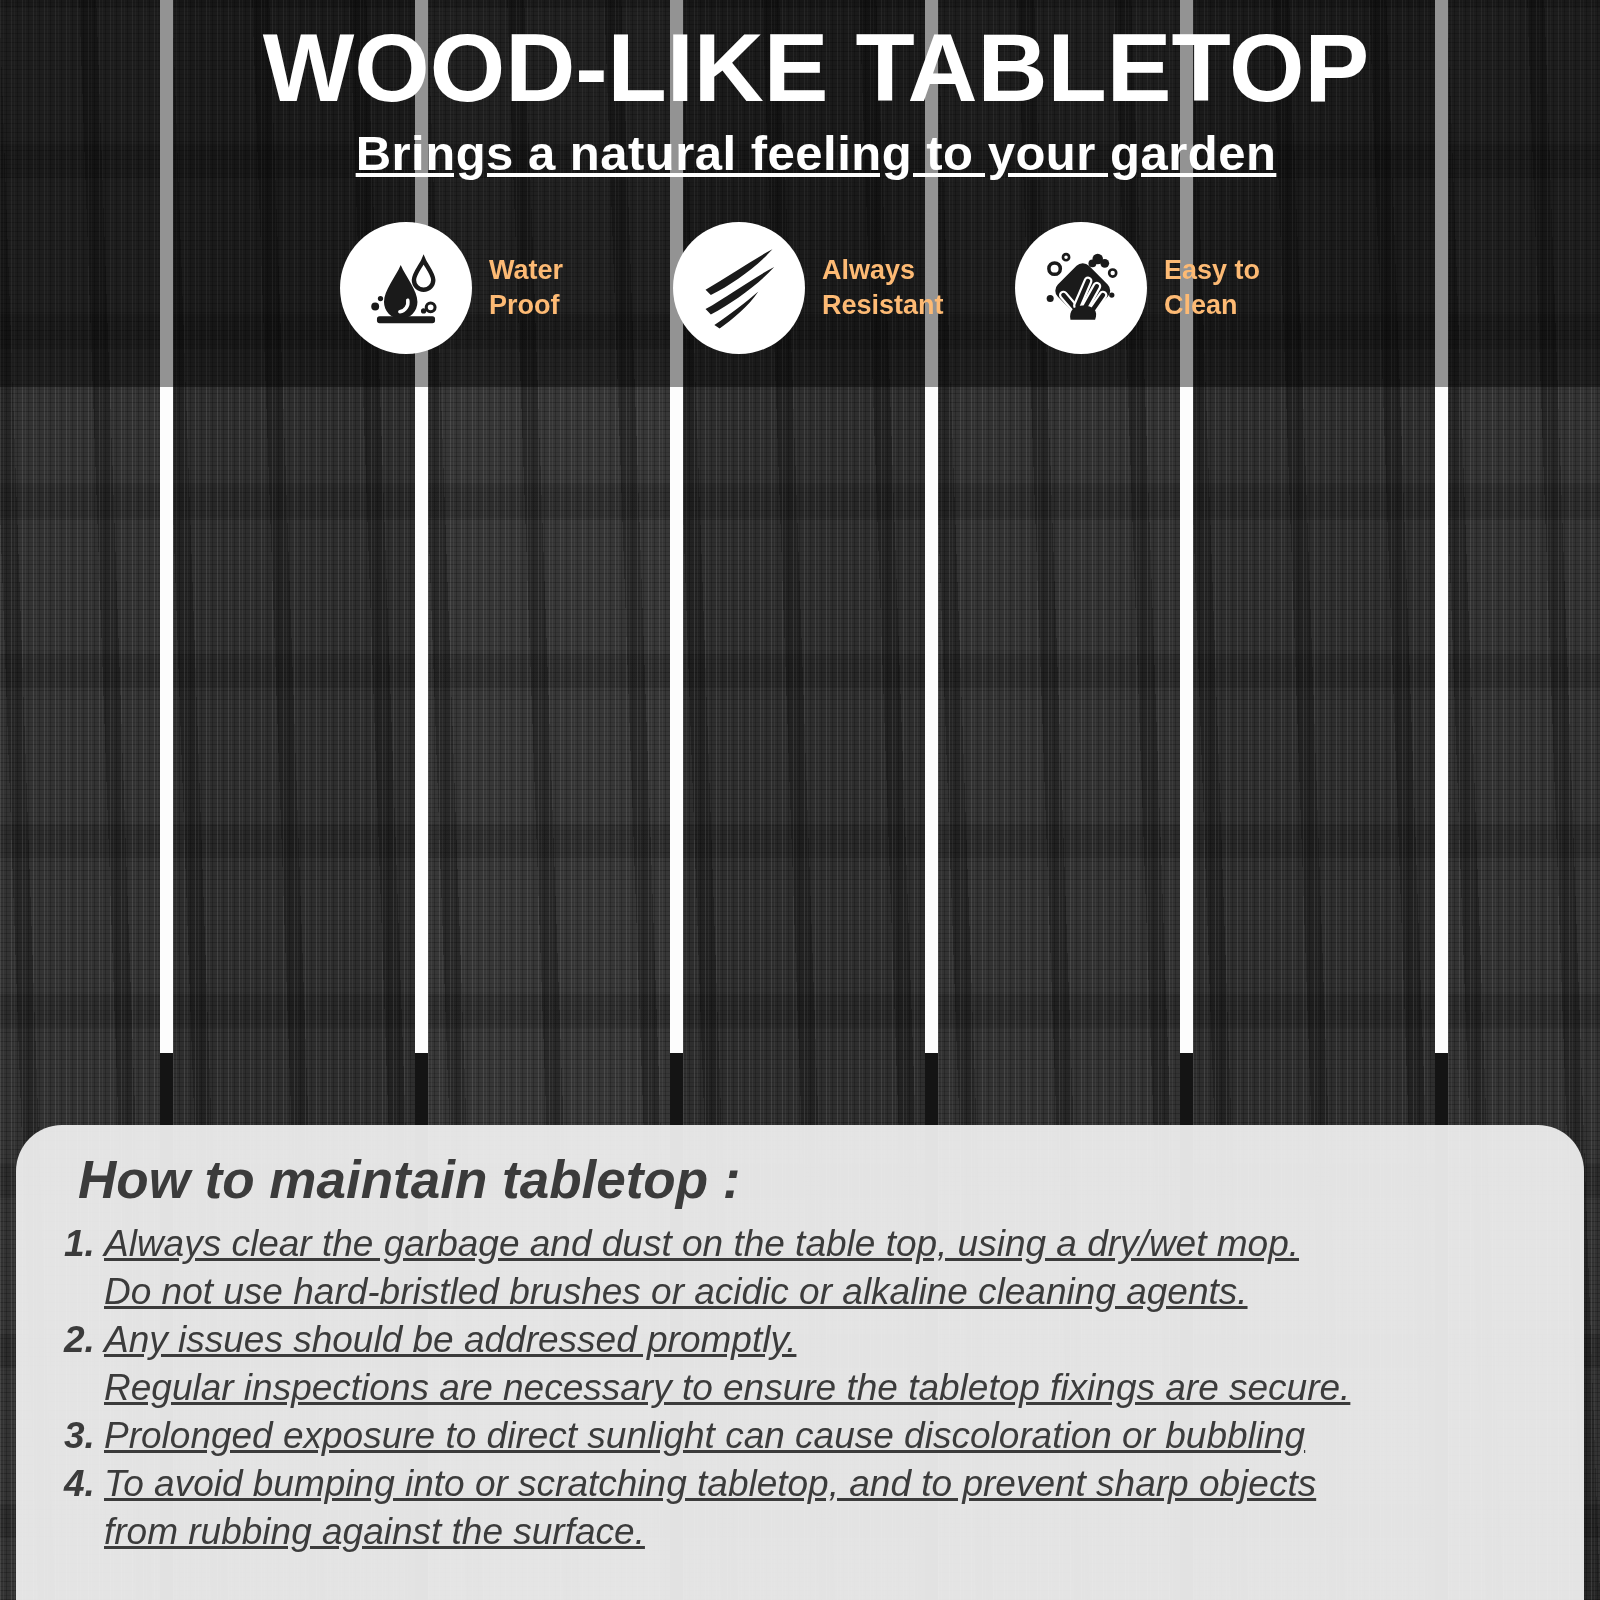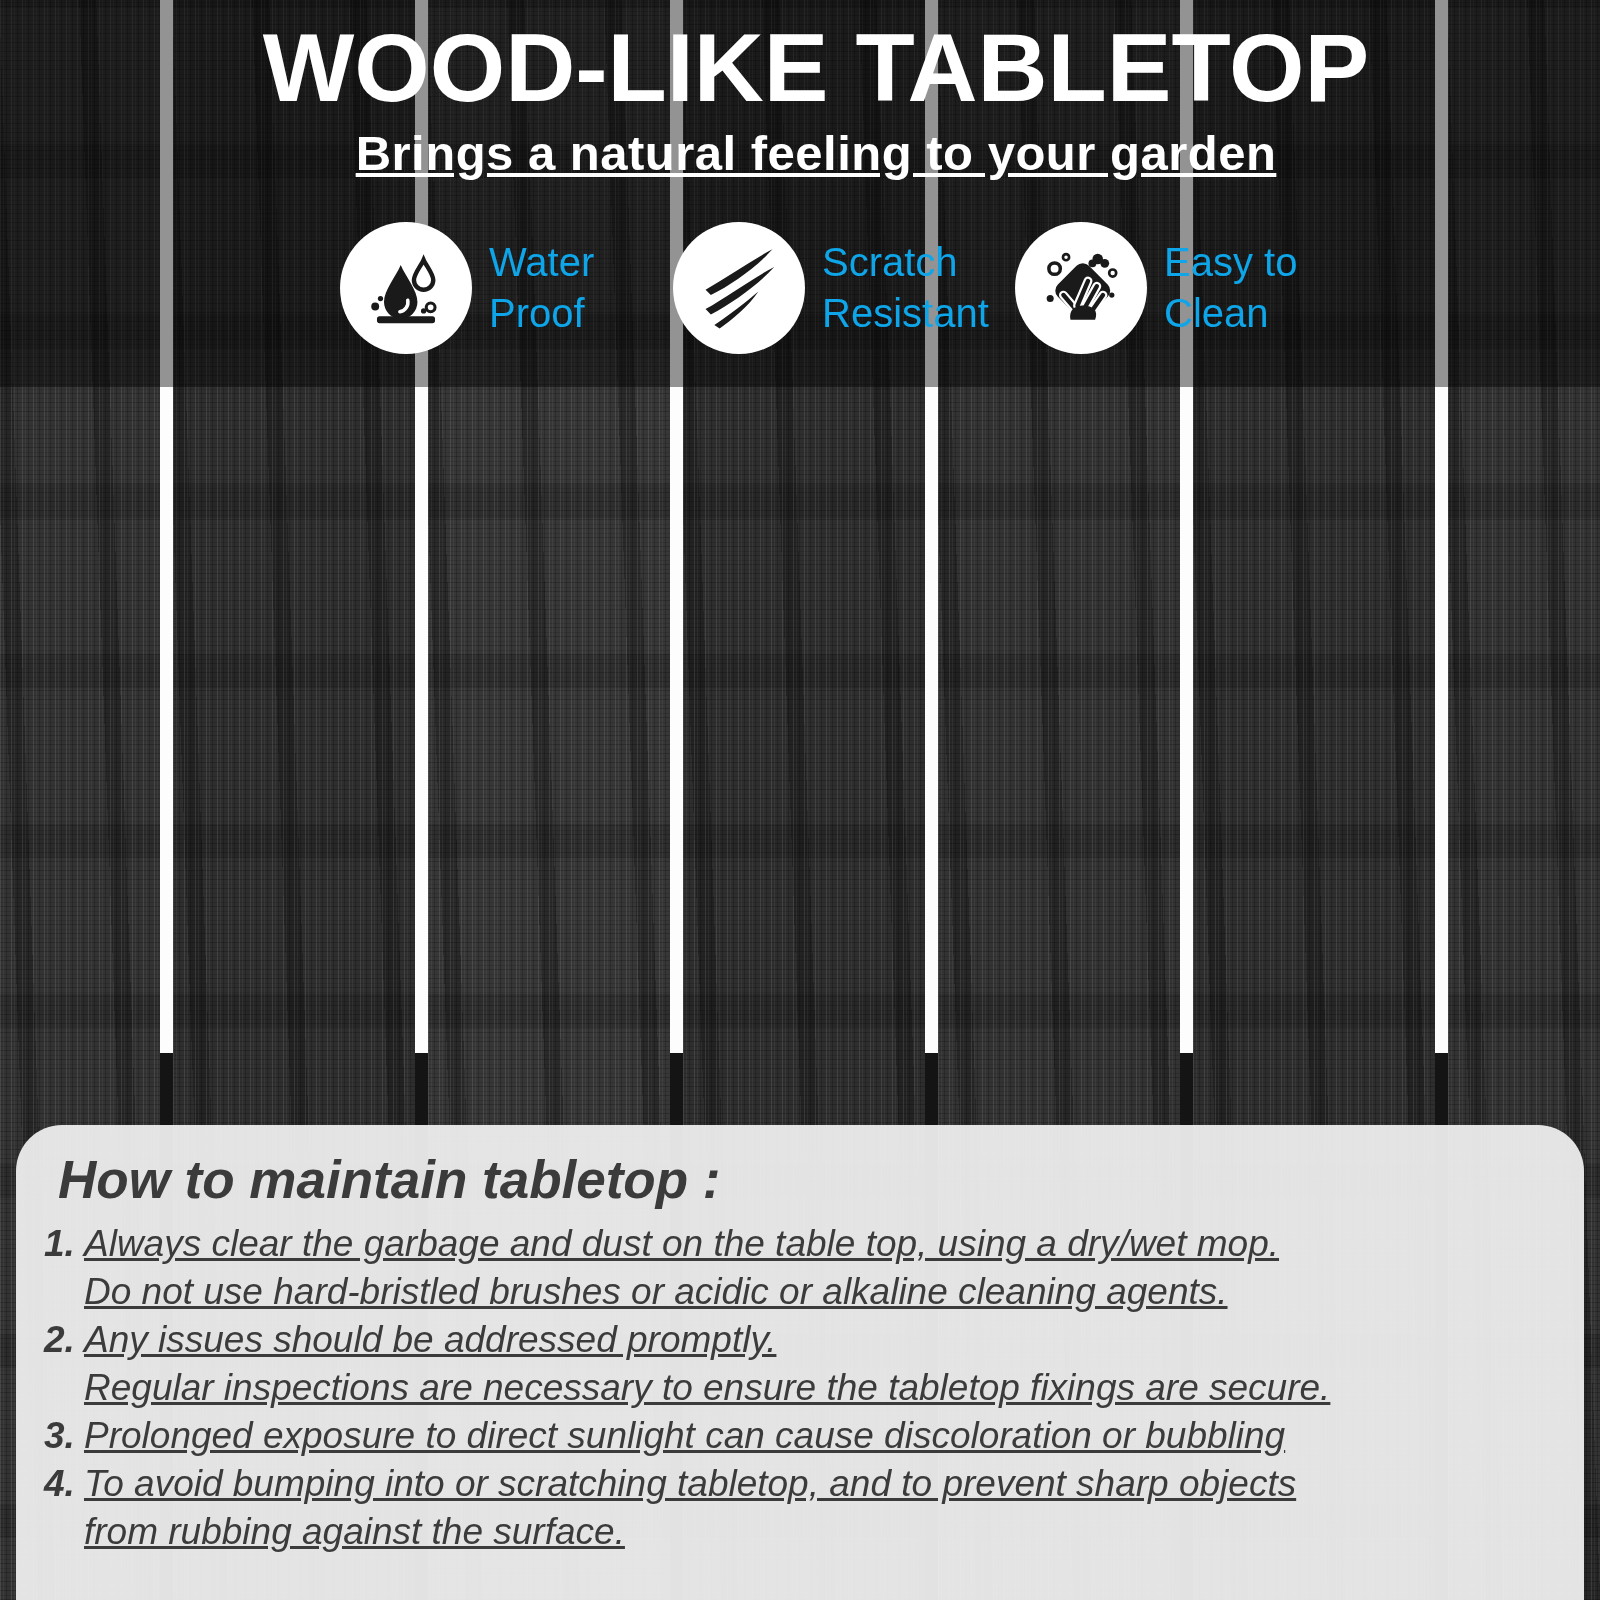--- a/index.html
+++ b/index.html
@@ -45,29 +45,29 @@
   .feature{position:absolute;top:222px;display:flex;align-items:center;column-gap:17px;}
   .feature.f1{left:340px;}
   .feature.f2{left:673px;}
   .feature.f3{left:1015px;justify-content:space-between;}
   .badge{
     width:132px;height:132px;border-radius:50%;background:#ffffff;
     display:flex;align-items:center;justify-content:center;flex:0 0 132px;
   }
   .badge svg{width:88px;height:88px;}
   .feature-label{
-    color:#0ea5e9;font-size:40px;font-weight:400;line-height:1.28;white-space:nowrap;
+    color:#fdba74;font-size:27px;font-weight:700;line-height:1.28;white-space:nowrap;
   }
   .feature-label span{display:block;}
   
   .panel{
     position:absolute;left:16px;right:16px;top:1125px;bottom:0;
     background:rgba(242,242,242,0.93);
     border-radius:46px 46px 0 0;
-    padding:24px 40px 0 28px;
+    padding:24px 40px 0 48px;
     color:#3b3b3b;
     box-sizing:border-box;
   }
   .panel-heading{
     font-style:italic;font-weight:800;font-size:53px;letter-spacing:0px;
     margin:0 0 10px 14px;color:#3b3b3b;
   }
   .maint-item{
     display:grid;grid-template-columns:40px 1fr;
     font-style:italic;font-size:37px;line-height:48px;color:#3b3b3b;
@@ -115,21 +115,21 @@
 
 <div class="feature f2">
   <div class="badge">
     <svg viewBox="0 0 100 100">
       <path d="M12 52 C36 38 62 20 88 6 C70 26 42 46 18 58 Z" fill="#1a1a1a"></path>
       <path d="M12 74 C36 60 64 40 90 26 C72 46 44 66 18 80 Z" fill="#1a1a1a"></path>
       <path d="M22 92 C40 80 58 66 72 54 C60 72 42 86 28 96 Z" fill="#1a1a1a"></path>
     </svg>
   </div>
   <div class="feature-label">
-    <span>Scratch</span>
+    <span>Always</span>
     <span>Resistant</span>
   </div>
 </div>
 
 <div class="feature f3">
   <div class="badge">
     <svg viewBox="0 0 100 100">
       <rect x="27" y="28" width="50" height="50" rx="10" transform="rotate(45 52 53)" fill="#1a1a1a"></rect>
       <g>
         <line x1="42" y1="72" x2="30" y2="58" stroke="#ffffff" stroke-width="10" stroke-linecap="round"></line>

